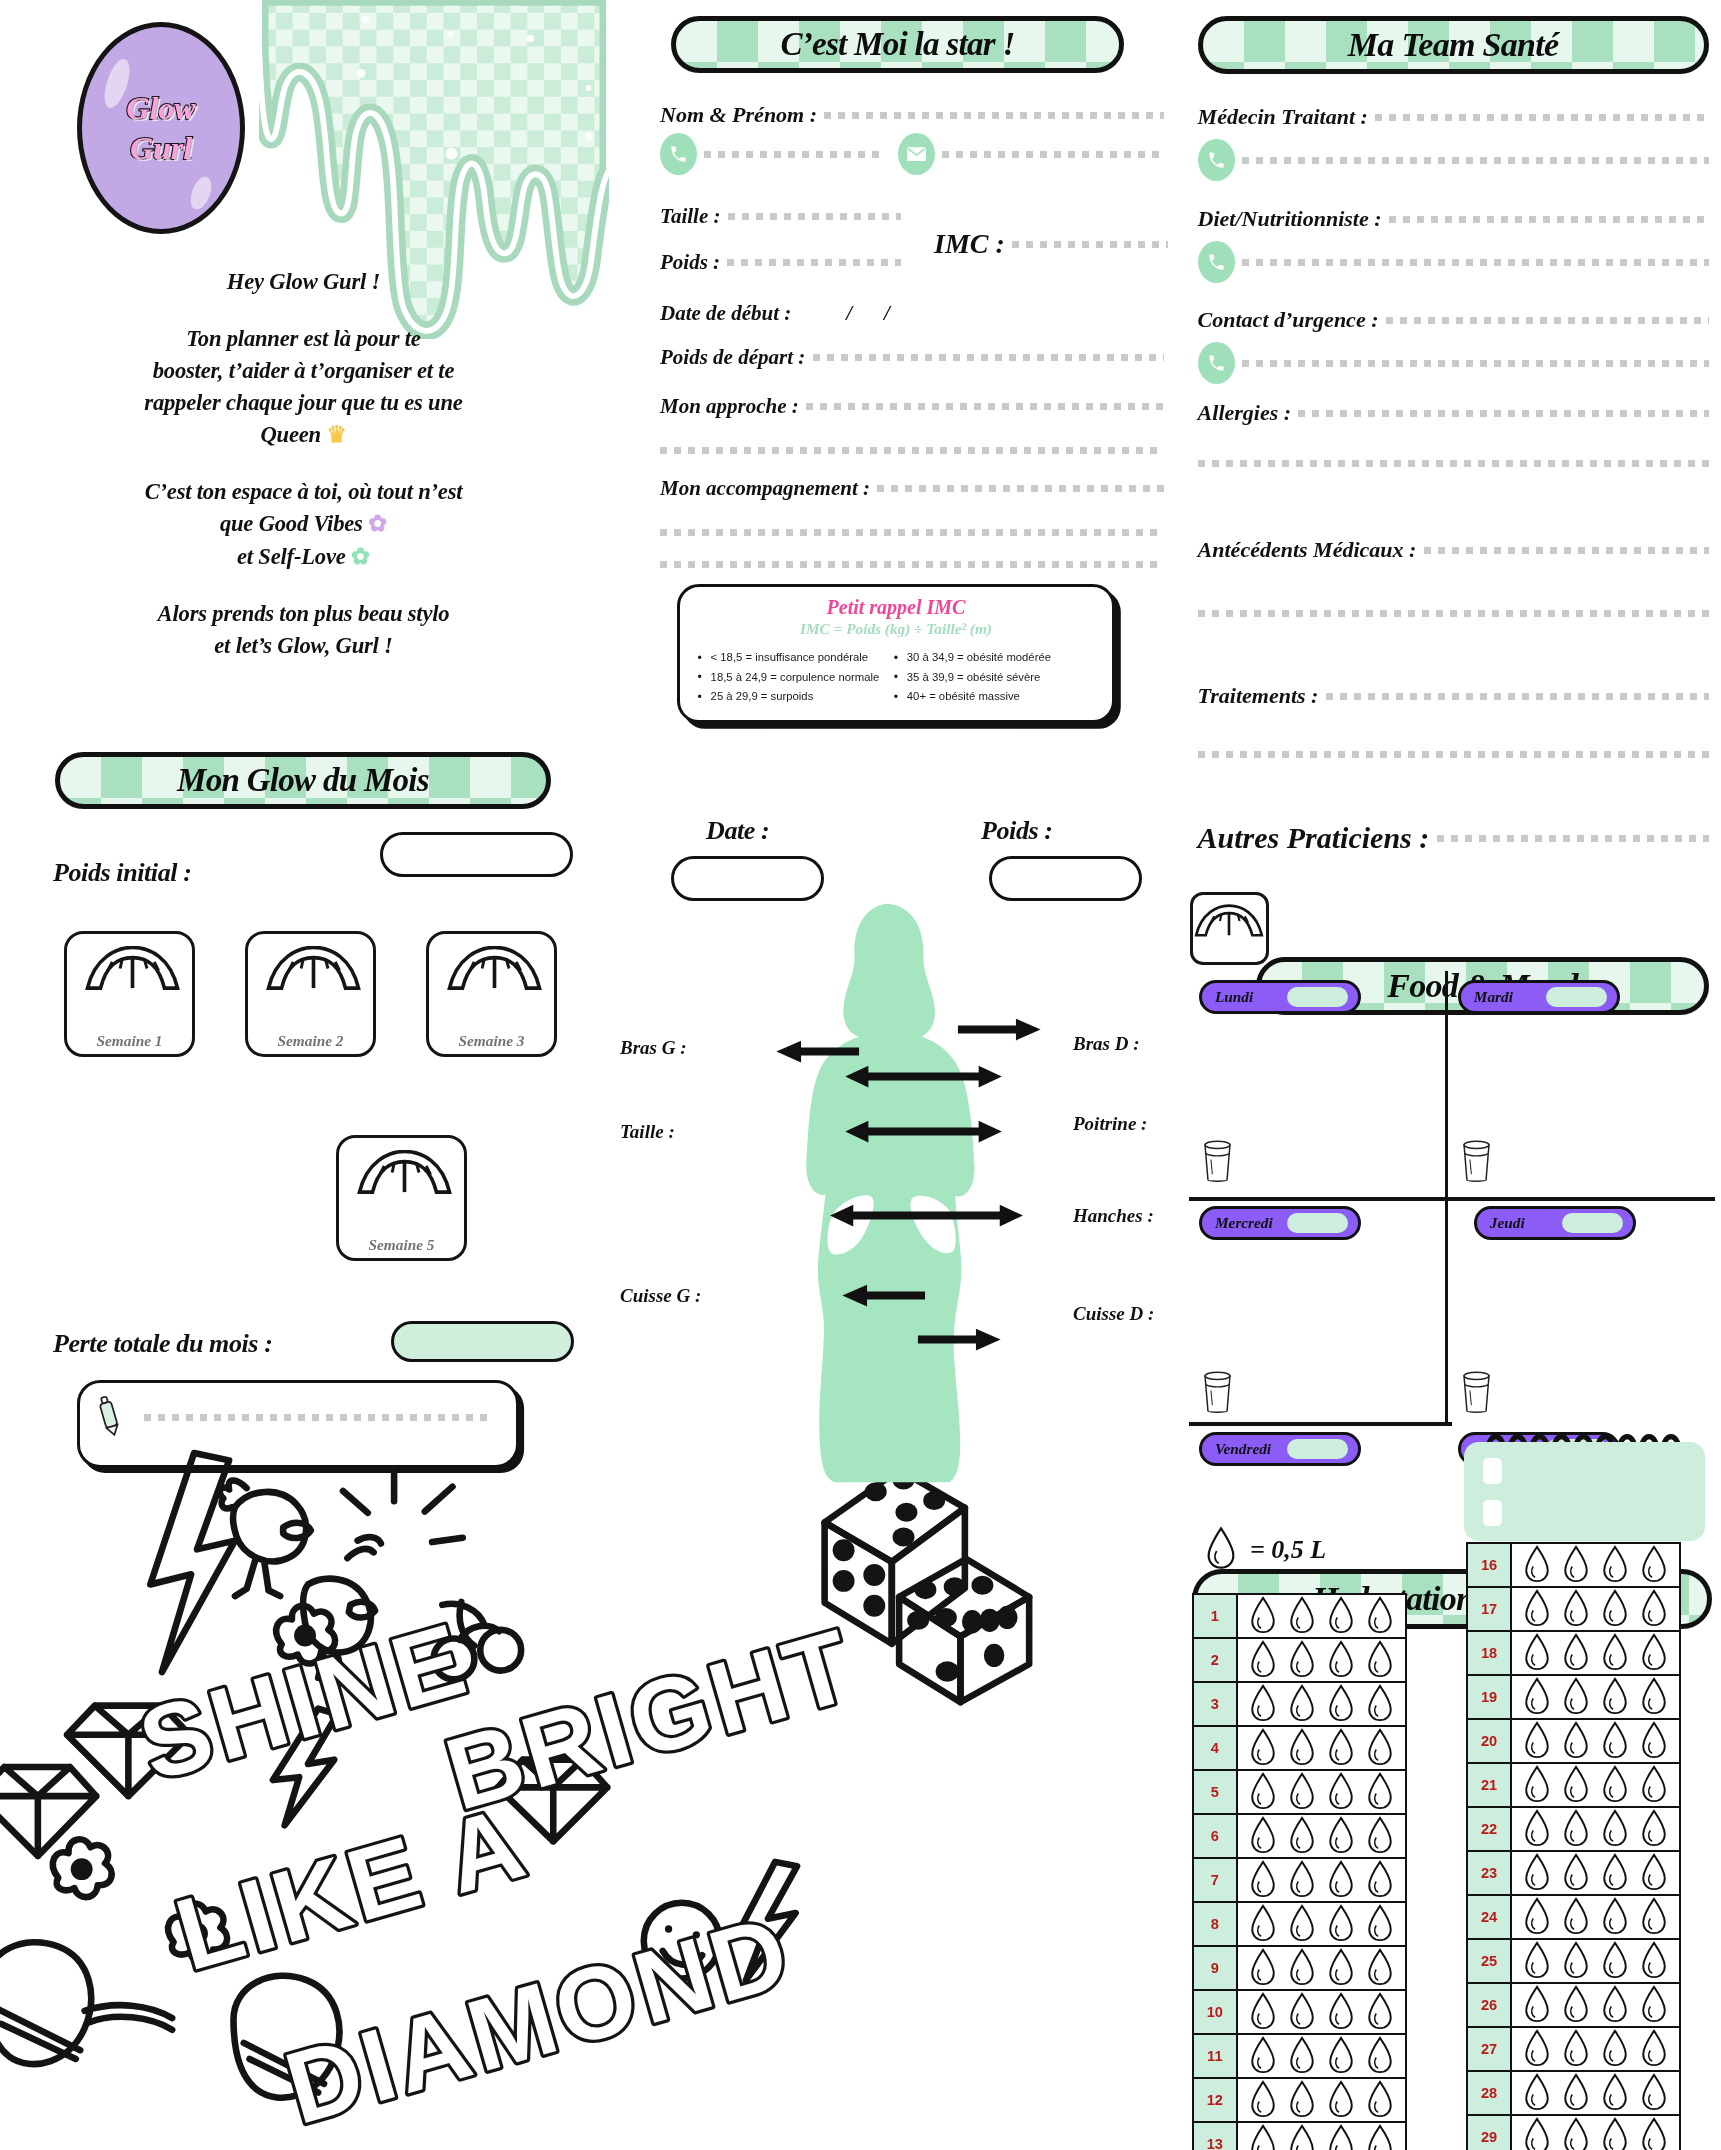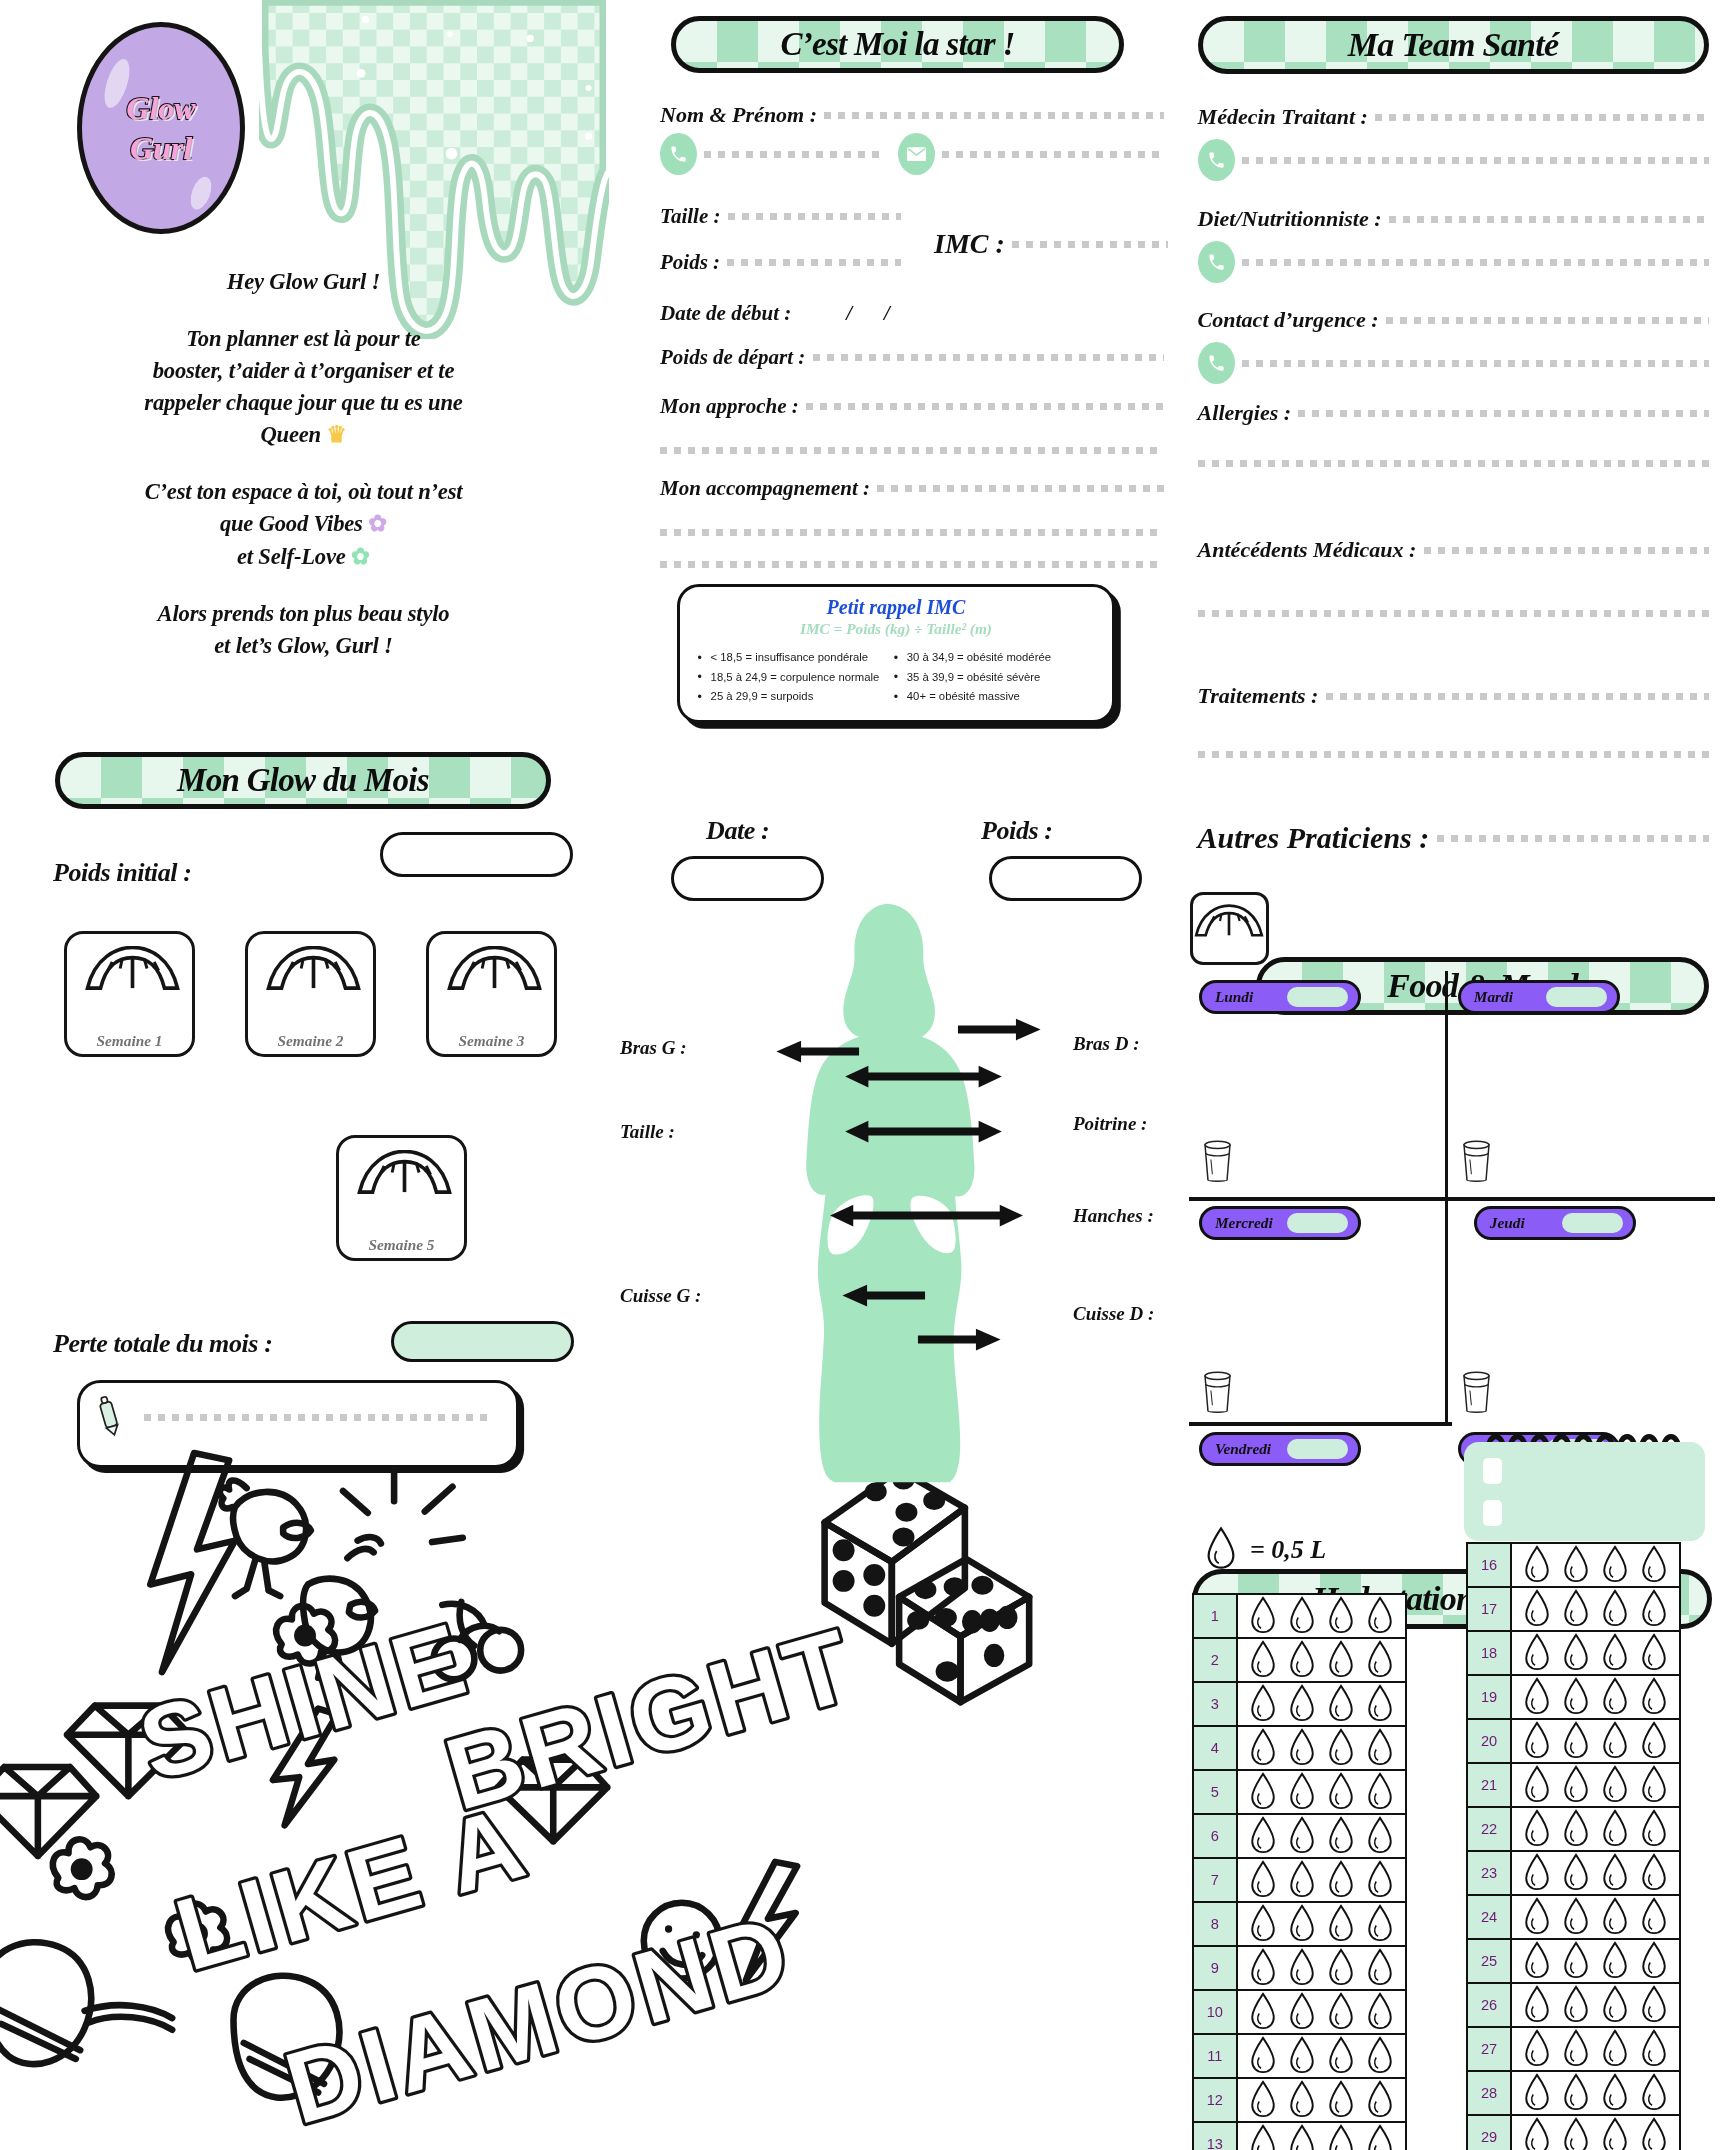--- a/index.html
+++ b/index.html
@@ -161,21 +161,21 @@
   }
 
   #imc-card {
     left: 35px; top: 584px; width: 438px; height: 139px;
     border: 3.7px solid #111; border-radius: 22px; background:#fff;
     box-shadow: 5.8px 5.8px 0 #111;
   }
   #imc-card .t1 {
     text-align:center; margin-top: 8.8px;
     font-family:"Liberation Serif", serif; font-weight:bold; font-style:italic;
-    font-size: 20px; color:#1d4ed8;
+    font-size: 20px; color:#ec4899;
   }
   #imc-card .t2 {
     text-align:center; margin-top: 1.5px;
     font-family:"Liberation Serif", serif; font-weight:bold; font-style:italic;
     font-size: 15.3px; color:#a4dcbe;
   }
   #imc-card ul { list-style: none; }
   #imc-card li {
     font-family:"Liberation Sans", sans-serif; font-size: 11.3px; color:#1b1b1b;
     line-height: 1.72; position: relative; padding-left: 14.6px; white-space: nowrap;
@@ -237,21 +237,21 @@
   #hydra-banner > span { font-size: 34px; }
   #hydra-legend { left: 22px; top: 1526px; display:flex; align-items:center; }
   #hydra-legend .eq {
     font-family:"Liberation Serif", serif; font-weight:bold; font-style:italic;
     font-size: 26px; color:#111; margin-left: 13px;
   }
   .hytable { position:absolute; border-collapse: collapse; }
   .hytable td { border: 2.2px solid #111; padding: 0; }
   .hytable td.num {
     width: 44px; height: 44px; background: #cdeedd; text-align:center;
-    font-family:"Liberation Sans", sans-serif; font-weight: normal; font-size: 14.6px; color:#701a75;
+    font-family:"Liberation Sans", sans-serif; font-weight: bold; font-size: 14.6px; color:#b91c1c;
   }
   .hytable td.drops { width: 169px; height: 44px; background:#fff; }
   .hytable td.drops .dwrap { display:flex; justify-content: space-around; align-items:center; padding: 0 5.8px; }
   #hy-left { left: 8.8px; top: 1593px; }
   #hy-right { left: 283px; top: 1542px; }
 </style>
 </head>
 <body>
 
 <div class="abs" id="col1">

